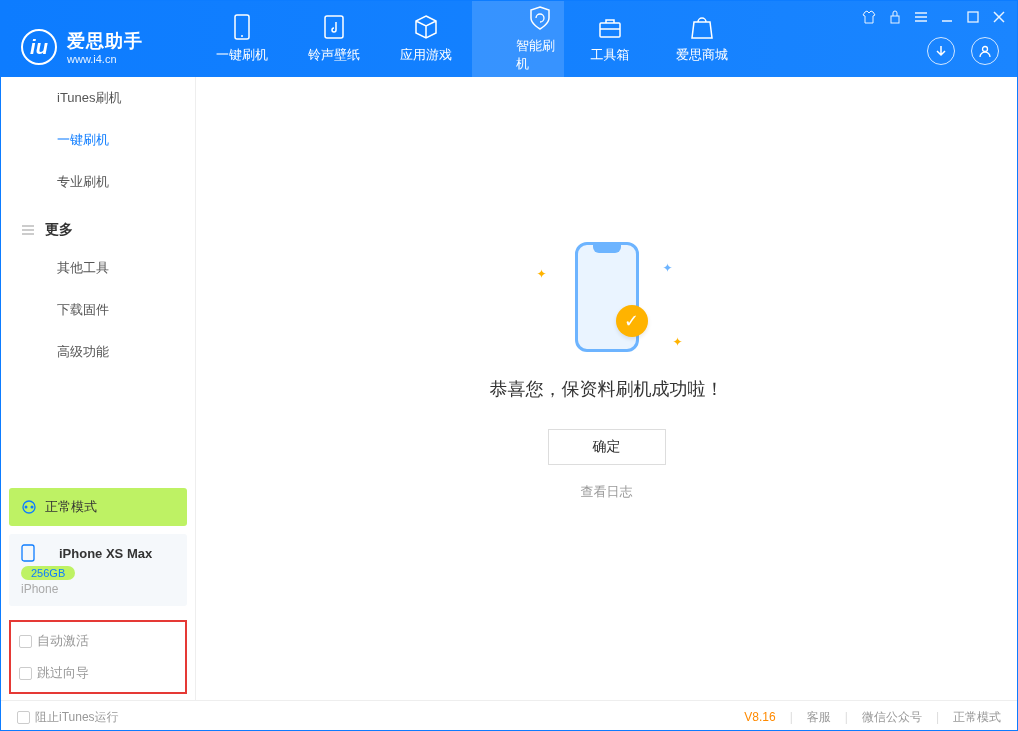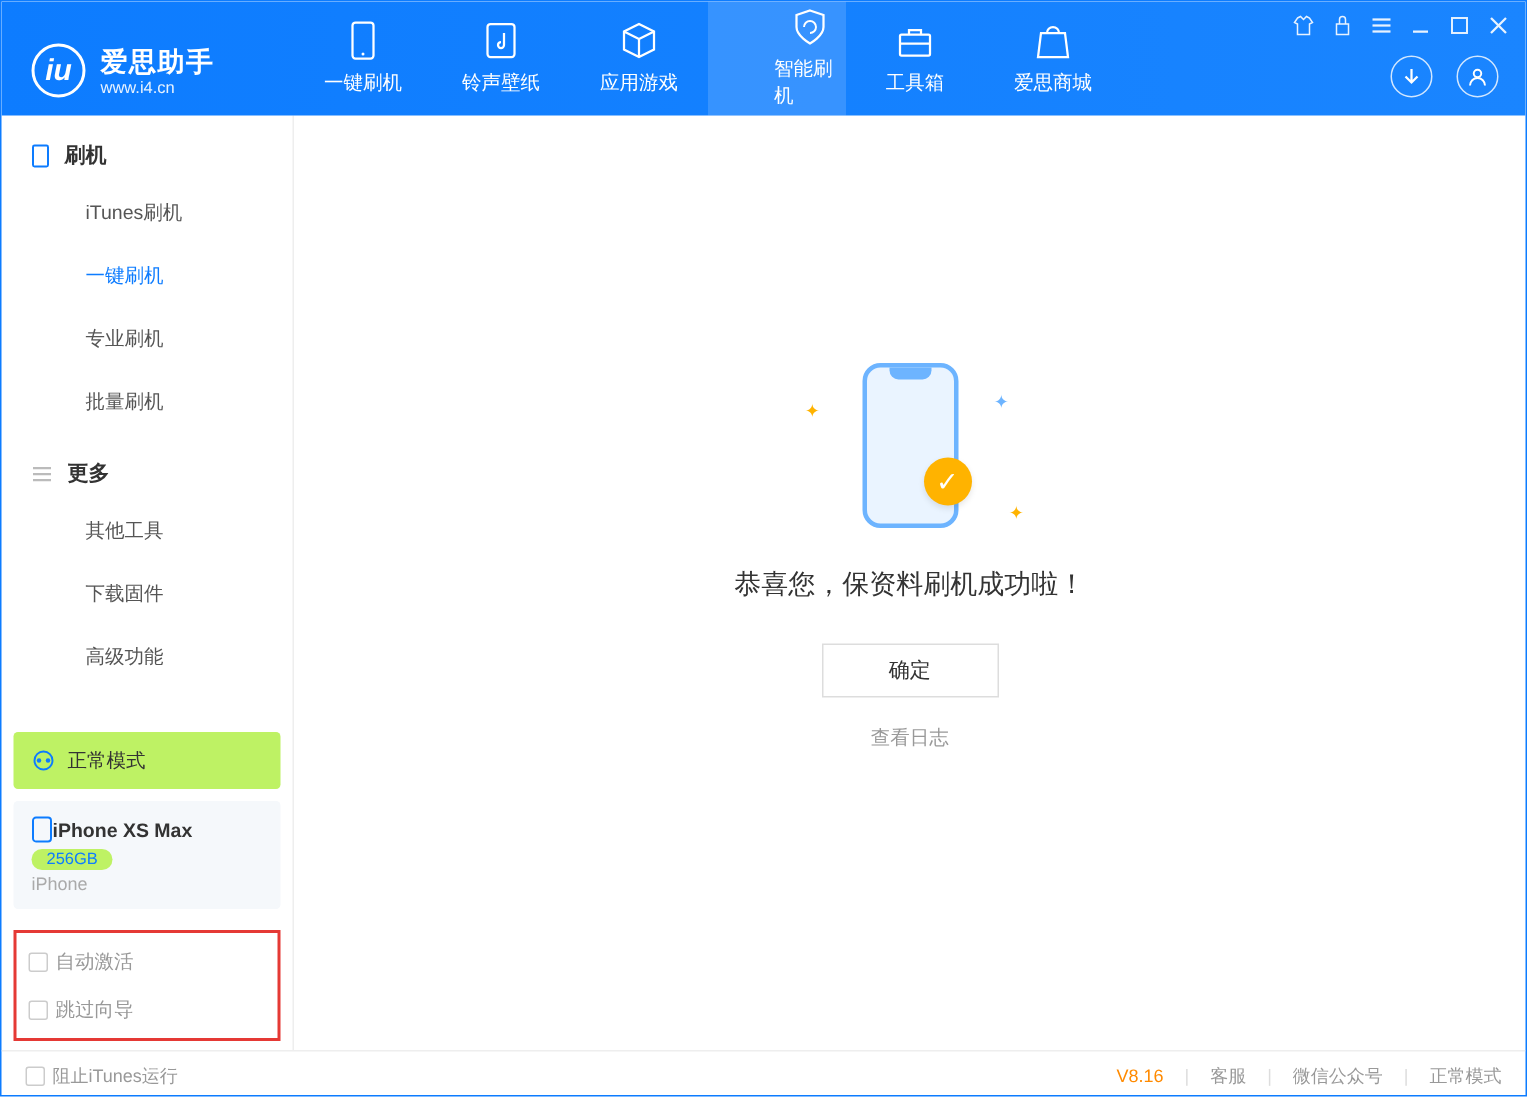--- a/index.html
+++ b/index.html
@@ -178,32 +178,23 @@
         <svg width="14" height="14" viewBox="0 0 14 14">
           <circle cx="7" cy="5" r="2.5" fill="none" stroke="#fff" stroke-width="1.3"></circle>
           <path d="M2 13 A5 5 0 0 1 12 13" fill="none" stroke="#fff" stroke-width="1.3"></path>
         </svg>
       </div>
   </div>
 </div>
 
 <div class="body">
   <div class="sidebar">
-    <div class="sidebar-section-title">
-      <span>
-          <svg width="12" height="16" viewBox="0 0 12 16">
-            <rect x="1" y="1" width="10" height="14" rx="1" fill="none" stroke="#0d7cff" stroke-width="1.3"></rect>
-          </svg>
-        </span>
-      <span>刷机</span>
-    </div>
     <div class="sidebar-item">iTunes刷机</div>
     <div class="sidebar-item active">一键刷机</div>
     <div class="sidebar-item">专业刷机</div>
-    <div class="sidebar-item">批量刷机</div>
 
     <div class="sidebar-section-title">
       <span>
           <svg width="14" height="12" viewBox="0 0 14 12">
             <line x1="1" y1="2" x2="13" y2="2" stroke="#bbb" stroke-width="1.5"></line>
             <line x1="1" y1="6" x2="13" y2="6" stroke="#bbb" stroke-width="1.5"></line>
             <line x1="1" y1="10" x2="13" y2="10" stroke="#bbb" stroke-width="1.5"></line>
           </svg>
         </span>
       <span>更多</span>
@@ -218,21 +209,21 @@
       <span>
           <svg width="16" height="16" viewBox="0 0 16 16">
             <circle cx="8" cy="8" r="6" fill="none" stroke="#0d7cff" stroke-width="1.3"></circle>
             <circle cx="5" cy="8" r="1.5" fill="#0d7cff"></circle>
             <circle cx="11" cy="8" r="1.5" fill="#0d7cff"></circle>
           </svg>
         </span>
       <span>正常模式</span>
     </div>
     <div class="device-panel2">
-      <div style="display:flex;align-items:center;gap:0;">
+      <div style="display:flex;align-items:center;gap:24px;">
         <span>
             <svg width="14" height="18" viewBox="0 0 14 18">
               <rect x="1" y="1" width="12" height="16" rx="2" fill="none" stroke="#0d7cff" stroke-width="1.3"></rect>
             </svg>
           </span>
         <span class="device-name">iPhone XS Max</span>
       </div>
       <div class="capacity-badge">256GB</div>
       <div class="device-type">iPhone</div>
     </div>

